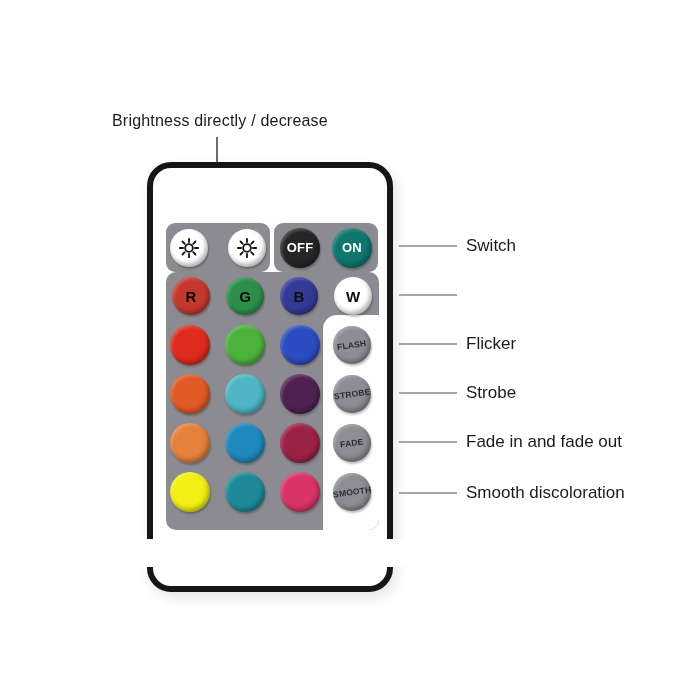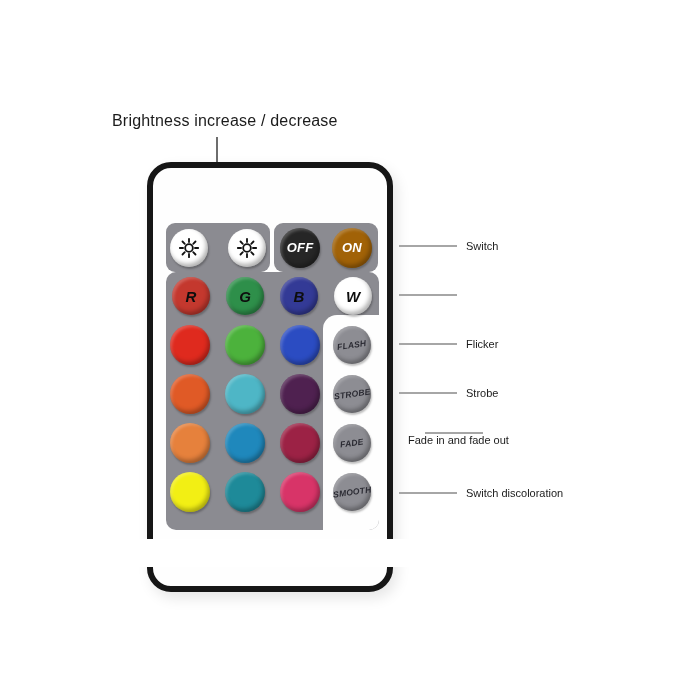--- a/index.html
+++ b/index.html
@@ -5,28 +5,28 @@
   html,body{margin:0;padding:0;background:#ffffff;}
   .scene{
     position:relative;width:700px;height:700px;background:#ffffff;overflow:hidden;
     font-family:"Liberation Sans", sans-serif;color:#1b1b1b;
   }
   
   .top-label{position:absolute;left:112px;top:112px;font-size:16px;letter-spacing:.2px;}
   .top-callout-line{position:absolute;left:216px;top:137px;width:2px;height:66px;background:#6d6d6d;}
   .callout{position:absolute;left:399px;height:20px;display:flex;align-items:center;}
   .callout .line{width:58px;height:2px;background:#a6a6a6;flex:0 0 auto;}
-  .callout .txt{margin-left:9px;font-size:11px;white-space:nowrap;}
+  .callout .txt{margin-left:9px;font-size:17px;white-space:nowrap;}
   
   .remote{
     position:absolute;left:147px;top:162px;width:246px;height:430px;box-sizing:border-box;
     background:#fefefe;border:6px solid #161616;border-radius:24px;
     box-shadow:4px 6px 14px rgba(0,0,0,0.10);
   }
-  .panel{position:absolute;background:#8b8b91;border-radius:9px;font-style:italic;}
+  .panel{position:absolute;background:#8b8b91;border-radius:9px;}
   .brightness-panel{left:13px;top:55px;width:104px;height:49px;display:flex;align-items:center;justify-content:space-between;padding:0 4px;box-sizing:border-box;}
   .power-panel{left:121px;top:55px;width:104px;height:49px;display:flex;align-items:center;justify-content:space-between;padding:0 6px;box-sizing:border-box;}
   .main-panel{left:13px;top:104px;width:213px;height:258px;border-radius:10px;}
   .mode-inlay{position:absolute;left:157px;top:43px;width:56px;height:215px;background:#fefefe;border-radius:14px 0 10px 0;}
   
   .btn{
     border-radius:50%;display:flex;align-items:center;justify-content:center;
     box-shadow:inset -2px -3px 4px rgba(0,0,0,0.30), inset 2px 2px 3px rgba(255,255,255,0.22), 1px 2px 2px rgba(0,0,0,0.25);
     cursor:pointer;box-sizing:border-box;
   }
@@ -43,21 +43,21 @@
   .mode-txt{font-size:8.5px;font-weight:bold;color:#2b2b33;letter-spacing:.2px;transform:rotate(-8deg);}
   .sun-icon{display:block;}
   
   .white-band{position:absolute;left:24px;top:539px;width:652px;height:28px;background:#ffffff;}
 </style>
 </head>
 <body>
 
 <div class="scene">
 
-  <div class="top-label">Brightness increase / decrease</div>
+  <div class="top-label">Brightness directly / decrease</div>
   <div class="top-callout-line"></div>
 
   <div class="remote">
 
     <div class="panel brightness-panel">
       <div class="btn btn-38 white-btn">
         <svg class="sun-icon" width="22" height="22" viewBox="0 0 24 24">
           <circle cx="12" cy="12" r="4.2" fill="none" stroke="#111" stroke-width="2"></circle>
           <g stroke="#111" stroke-width="2" stroke-linecap="round">
             <line x1="18.5" y1="12" x2="22" y2="12"></line>
@@ -85,21 +85,21 @@
               <line x1="4.9" y1="19.1" x2="7.4" y2="16.6"></line>
           </g>
         </svg>
       </div>
     </div>
 
     <div class="panel power-panel">
       <div class="btn btn-40" style="background: rgb(38, 38, 38);">
         <span class="power-txt">OFF</span>
       </div>
-      <div class="btn btn-40" style="background: #a16207; align-items: center;">
+      <div class="btn btn-40" style="background: #0f766e; align-items: center;">
         <span class="power-txt">ON</span>
       </div>
     </div>
 
     <div class="panel main-panel">
       <div class="mode-inlay"></div>
 
       <div class="rgbw-row">
         <div class="btn btn-38" style="left: 6px; background: rgb(196, 56, 46);">
           <span class="letter-txt">R</span>
@@ -157,22 +157,22 @@
     <div class="line"></div>
   </div>
   <div class="callout" style="top:334px;justify-content:flex-end;">
     <div class="line"></div>
     <span class="txt">Flicker</span>
   </div>
   <div class="callout" style="top:383px;">
     <div class="line"></div>
     <span class="txt">Strobe</span>
   </div>
-  <div class="callout" style="top:432px;flex-direction:column;">
+  <div class="callout" style="top:432px;">
     <div class="line"></div>
     <span class="txt">Fade in and fade out</span>
   </div>
   <div class="callout" style="top:483px;">
     <div class="line"></div>
-    <span class="txt">Switch discoloration</span>
+    <span class="txt">Smooth discoloration</span>
   </div>
 
 </div>
 
 </body></html>

